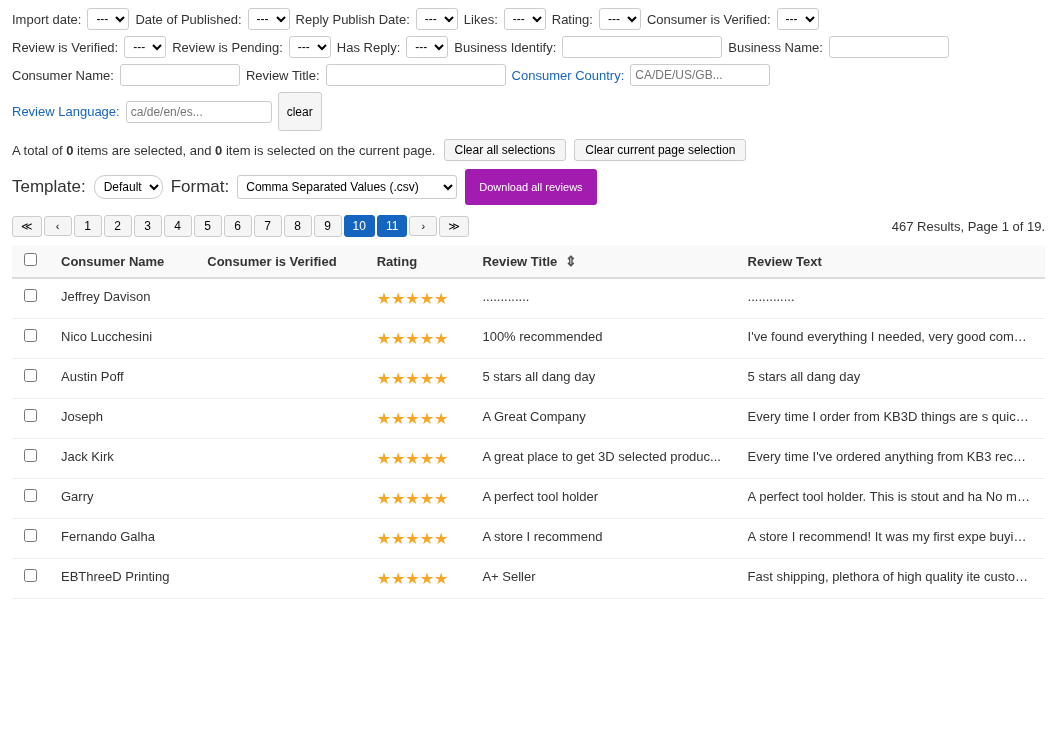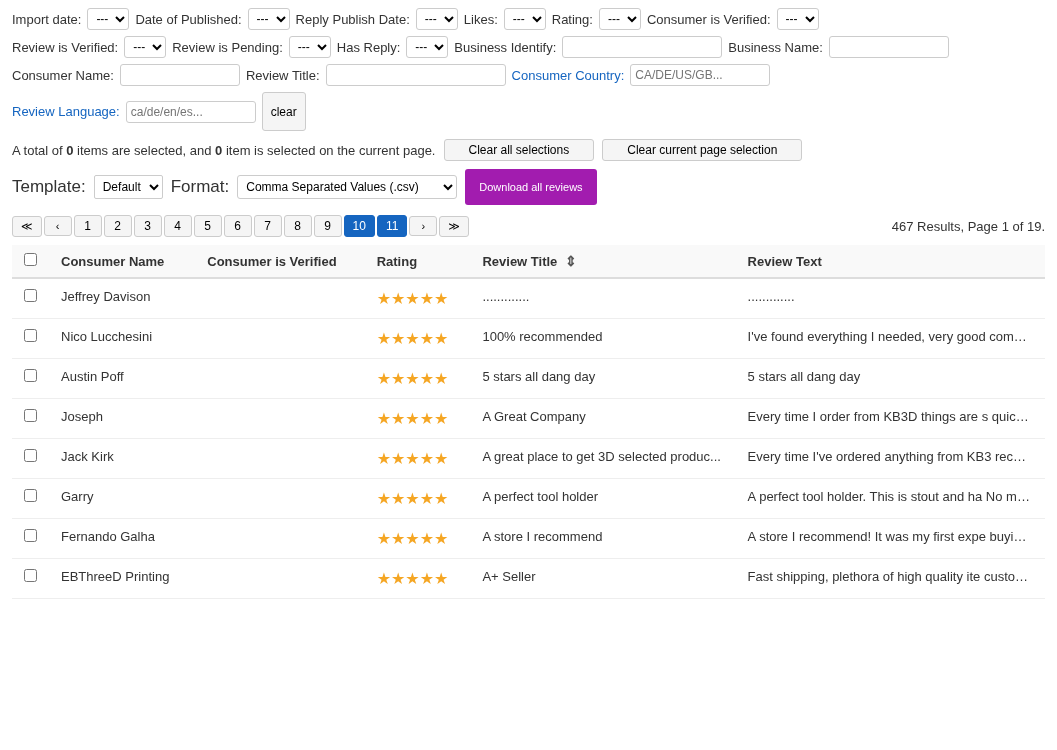--- a/index.html
+++ b/index.html
@@ -15,26 +15,26 @@
     .filter-input-medium { width: 120px; }
     .consumer-country-label { color: #1565c0; font-size: 13px; }
     .consumer-country-input { width: 140px; }
     .review-language-label { color: #1565c0; font-size: 13px; }
     .clear-btn { font-size: 12px; padding: 2px 8px; border: 1px solid #ccc; border-radius: 3px; background: #f5f5f5; cursor: pointer; height: 39px; }
 
     
     .selection-row { display: flex; align-items: center; gap: 8px; margin: 8px 0; font-size: 13px; }
     .selection-row span { color: #333; }
     .selection-row strong { font-weight: bold; }
-    .sel-btn { font-size: 12px; padding: 3px 24px; border: 1px solid #ccc; border-radius: 3px; background: #f5f5f5; cursor: pointer; text-align: center; }
+    .sel-btn { font-size: 12px; padding: 3px 10px; border: 1px solid #ccc; border-radius: 3px; background: #f5f5f5; cursor: pointer; text-align: center; }
 
     
     .template-row { display: flex; align-items: center; gap: 8px; margin-bottom: 10px; }
     .template-label { font-size: 17px; color: #333; }
-    .template-select { font-size: 12px; padding: 2px 4px; border: 1px solid #ccc; border-radius: 2px; background: #fff; height: 24px; }
+    .template-select { font-size: 12px; padding: 2px 4px; border: 1px solid #ccc; border-radius: 11px; background: #fff; height: 24px; text-align: right; }
     .format-select { font-size: 12px; padding: 2px 4px; border: 1px solid #ccc; border-radius: 3px; background: #fff; height: 24px; width: 220px; }
     .download-btn { font-size: 11px; padding: 4px 14px; border: none; border-radius: 3px; background: #a21caf; color: #fff; cursor: pointer; height: 36px; }
 
     
     .pagination-row { display: flex; align-items: center; justify-content: space-between; margin-bottom: 8px; }
     .pagination { display: flex; align-items: center; gap: 2px; }
     .page-btn { font-size: 12px; padding: 3px 8px; border: 1px solid #ccc; border-radius: 3px; background: #f5f5f5; cursor: pointer; min-width: 28px; text-align: center; }
     .page-btn.active { background: #1565c0; color: #ffffff; border-color: #1565c0; }
     .page-btn.nav { font-size: 11px; }
     .results-info { font-size: 13px; color: #333; }
@@ -118,21 +118,21 @@
 
     <span class="filter-label">Review Title:</span>
     <input type="text" class="filter-input" style="width: 180px;">
 
     <span class="consumer-country-label filter-label">Consumer Country:</span>
     <input type="text" class="filter-input consumer-country-input" placeholder="CA/DE/US/GB..." style="">
   </div>
 
   <div class="filter-row">
     <span class="review-language-label filter-label">Review Language:</span>
-    <input type="text" class="filter-input" style="width: 130px;" placeholder="ca/de/en/es...">
+    <input type="text" class="filter-input" style="width: 146px;" placeholder="ca/de/en/es...">
     <button class="clear-btn">clear</button>
   </div>
 
   <div class="selection-row">
     <span>
       <span>A total of </span><strong>0</strong><span> items are selected, and </span><strong>0</strong><span> item is selected on the current page.</span>
     </span>
     <button class="sel-btn">Clear all selections</button>
     <button class="sel-btn">Clear current page selection</button>
   </div>

